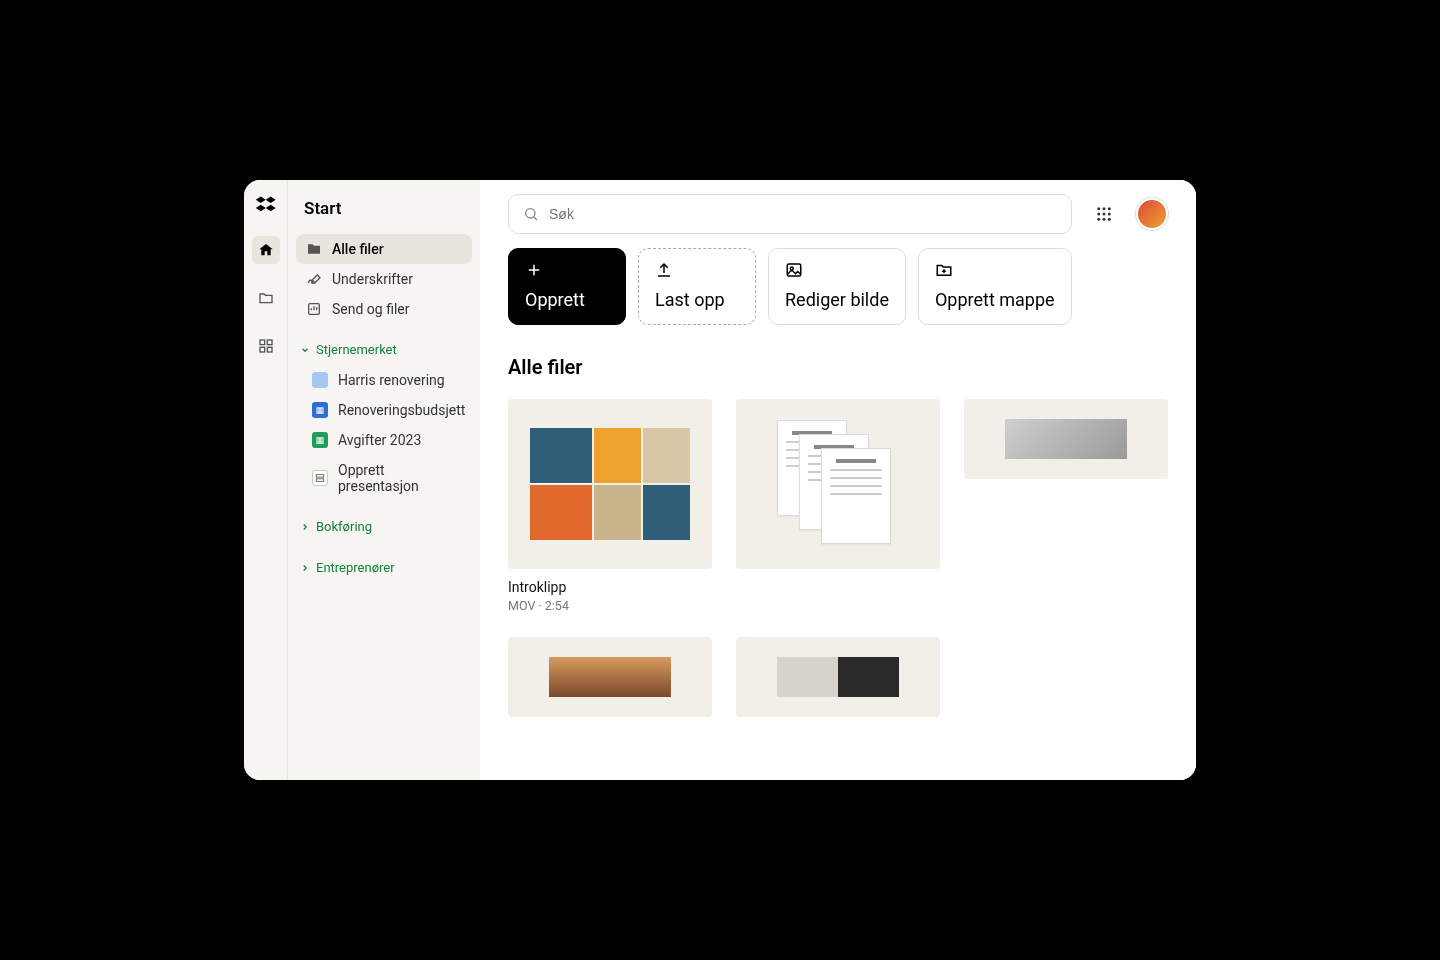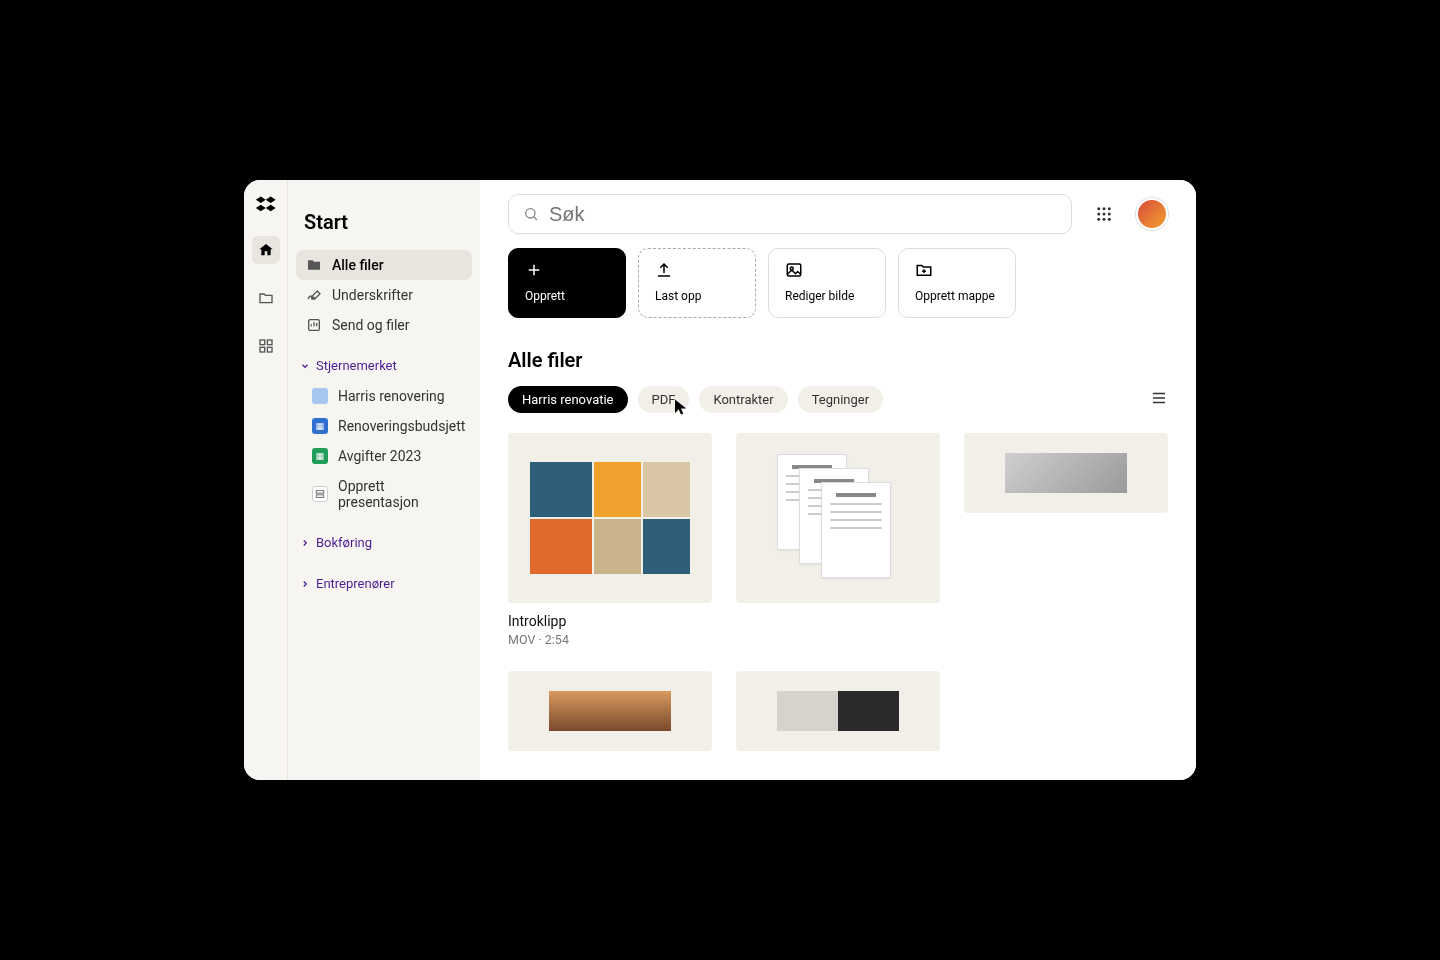--- a/index.html
+++ b/index.html
@@ -43,32 +43,32 @@
   }
   .rail-btn.active { background: #e8e4de; color:#000; }
 
   
   .sidebar {
     width: 192px;
     background: #f7f5f2;
     padding: 14px 8px 0 8px;
     overflow-y: auto;
   }
-  .sidebar-title { font-size: 20px; font-weight: 600; margin: 16px 8px 16px 8px; }
+  .sidebar-title { font-size: 17px; font-weight: 600; margin: 4px 8px 16px 8px; }
   .nav-item {
     display: flex; align-items: center; gap: 10px;
     padding: 7px 10px; border-radius: 8px;
     font-size: 14px; color: #333; cursor: pointer;
   }
   .nav-item .nav-icon { width: 16px; height: 16px; color:#555; flex-shrink:0; }
   .nav-item.active { background: #e8e4de; color:#000; font-weight:500;}
   .section-hdr {
     display: flex; align-items: center; gap: 6px;
     padding: 8px 4px; margin-top: 10px;
-    font-size: 13px; color:#4c1d95; cursor:pointer;
+    font-size: 13px; color:#15803d; cursor:pointer;
   }
   .chev { width:10px; height:10px; }
   .star-list .nav-item { padding-left: 16px; align-items: center; }
   .file-icon { width:16px; height:16px; border-radius:3px; flex-shrink:0; }
   .file-icon.folder { background:#a8c7f0; }
   .file-icon.sheet-blue { background:#2f6fd0; display:flex;align-items:center;justify-content:center;color:#fff;font-size:9px;}
   .file-icon.sheet-green{ background:#1e9e5a; display:flex;align-items:center;justify-content:center;color:#fff;font-size:9px;}
   .file-icon.pres { background:#fff; border:1px solid #ccc; display:flex;align-items:center;justify-content:center;}
 
   
@@ -77,29 +77,29 @@
     background: #fff;
     padding: 14px 28px 0 28px;
     overflow-y: auto;
     position: relative;
   }
   .topbar { display:flex; align-items:center; gap:16px; }
   .search {
     flex:1; height:40px; border:1px solid #ddd; border-radius:10px;
     display:flex; align-items:center; padding:0 14px; gap:10px; color:#888;
   }
-  .search input { border:none; outline:none; font-size:20px; flex:1; background:transparent; }
+  .search input { border:none; outline:none; font-size:14px; flex:1; background:transparent; }
   .apps-btn { width:32px; height:32px; display:flex;align-items:center;justify-content:center; cursor:pointer;}
   .avatar { width:32px; height:32px; border-radius:50%; background: linear-gradient(135deg,#d94b3a,#f0a030); border:2px solid #fff; box-shadow:0 0 0 1px #ddd;}
 
   .action-row { display:flex; gap:12px; margin-top:14px; }
   .action-card {
     border-radius:10px; padding:12px 16px 14px 16px;
     display:flex; flex-direction:column; gap:10px; justify-content:space-between;
-    font-size:12px; cursor:pointer; min-width:118px;
+    font-size:18px; cursor:pointer; min-width:118px;
     border:1px solid #ddd; background:#fff; color:#000;
   }
   .action-card.primary { background:#000; color:#fff; border-color:#000; }
   .action-card.dashed  { border:1px dashed #aaa; }
   .action-card .card-icon { width:18px; height:18px; }
 
   .section-title { font-size:20px; font-weight:600; margin-top:30px; }
 
   .chip-row { display:flex; align-items:center; gap:10px; margin-top:14px; position:relative;}
   .chip {
@@ -307,34 +307,20 @@
         <svg class="card-icon" viewBox="0 0 24 24" fill="none" stroke="currentColor" stroke-width="2">
             <path d="M3 6h6l2 2h10v11H3z"></path>
             <path d="M12 11v5M9.5 13.5h5"></path>
           </svg>
         <span>Opprett mappe</span>
       </div>
     </div>
 
     <div class="section-title">Alle filer</div>
 
-    <div class="chip-row">
-      <div class="chip active">Harris renovatie</div>
-      <div class="chip">PDF</div>
-      <div class="chip">Kontrakter</div>
-      <div class="chip">Tegninger</div>
-      <div class="list-toggle">
-        <svg width="18" height="18" viewBox="0 0 24 24" fill="none" stroke="currentColor" stroke-width="2">
-            <path d="M4 6h16M4 12h16M4 18h16"></path>
-          </svg>
-      </div>
-      <svg class="cursor-overlay" style="left:164px; top:12px;" viewBox="0 0 24 24" fill="#000">
-          <path d="M4 2l0 18 5-5 3 7 3-1-3-7 7 0z"></path>
-        </svg>
-    </div>
 
     <div class="grid">
       <div class="tile">
         <div class="thumb">
           <div class="mosaic">
               <div></div>
               <div></div>
               <div></div>
               <div></div>
               <div></div>

